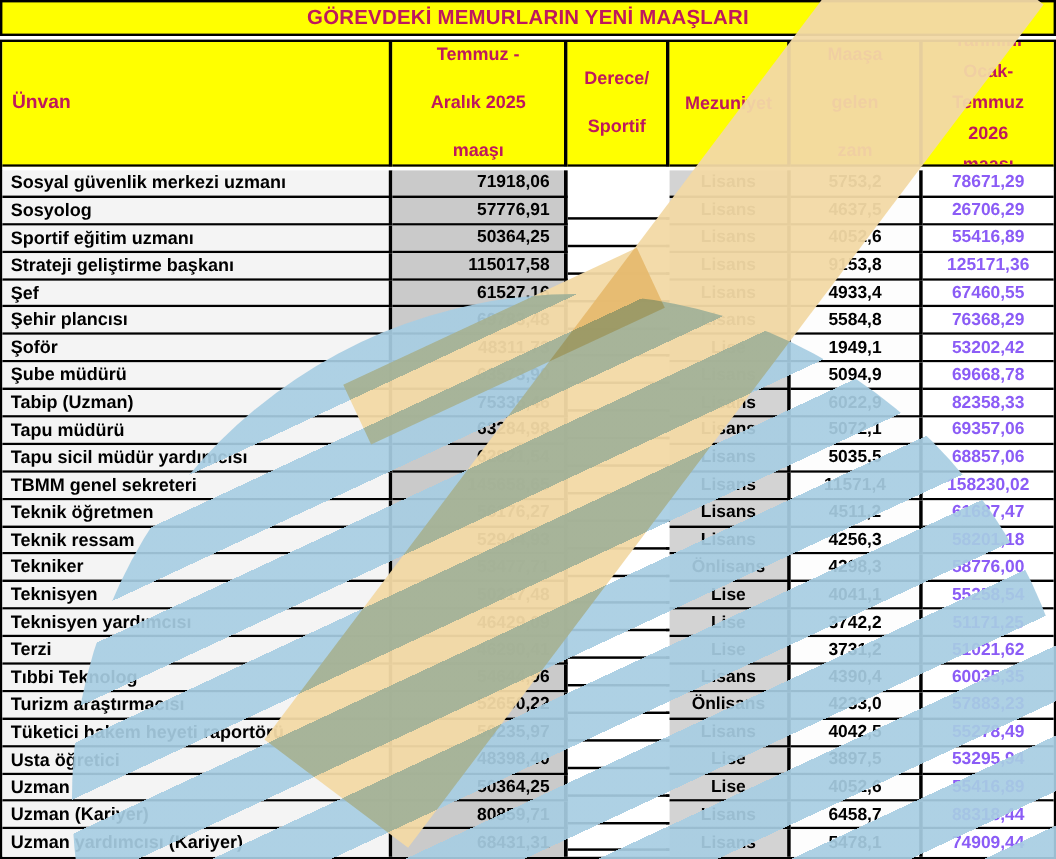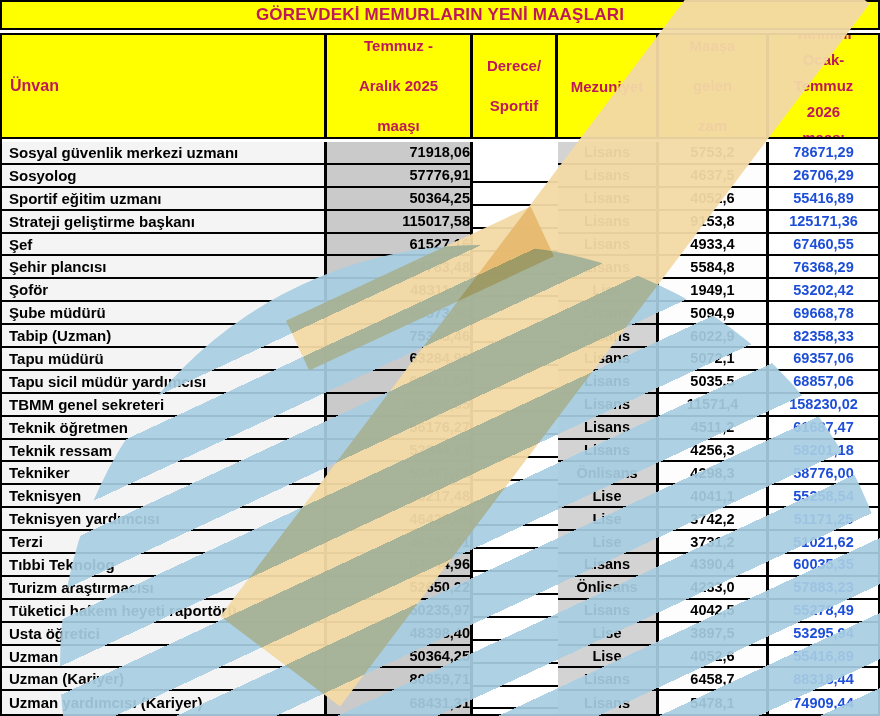--- a/index.html
+++ b/index.html
@@ -43,25 +43,25 @@
 
   .spacer{grid-column:1/-1;background:#fff;border-bottom:0;}
 
   
   .cell{
     display:flex;align-items:center;font-weight:bold;font-size:14.5px;color:#000;
     border-right:3px solid #000;border-bottom:2px solid #000;
     overflow:hidden;white-space:nowrap;
   }
   .c0{justify-content:flex-start;padding-left:7px;background:#F4F4F4;font-size:15px;}
-  .c1{justify-content:flex-end;background:#CACACA;}
+  .c1{justify-content:flex-end;padding-right:12px;background:#CACACA;}
   .c2{justify-content:center;background:#D6D6D6;margin-top:39px;}
   .c3{justify-content:center;background:#D3D3D3;}
   .c4{justify-content:center;background:#FDFDFD;}
-  .c5{justify-content:center;background:#FFFFFF;color:#1d4ed8;border-right:none;}
+  .c5{justify-content:center;background:#FFFFFF;color:#8b5cf6;border-right:none;}
   .row{display:contents;}
   .row:last-child .cell{border-bottom:none;}
 
   
   .wm{position:absolute;inset:0;pointer-events:none;z-index:6;overflow:hidden;}
   .wm-sphere{
     position:absolute;left:60px;top:245px;width:840px;height:840px;border-radius:50%;
     background:repeating-linear-gradient(155deg,
       rgba(167,205,226,.92) 0 42px,
       rgba(255,255,255,0) 42px 68px);

